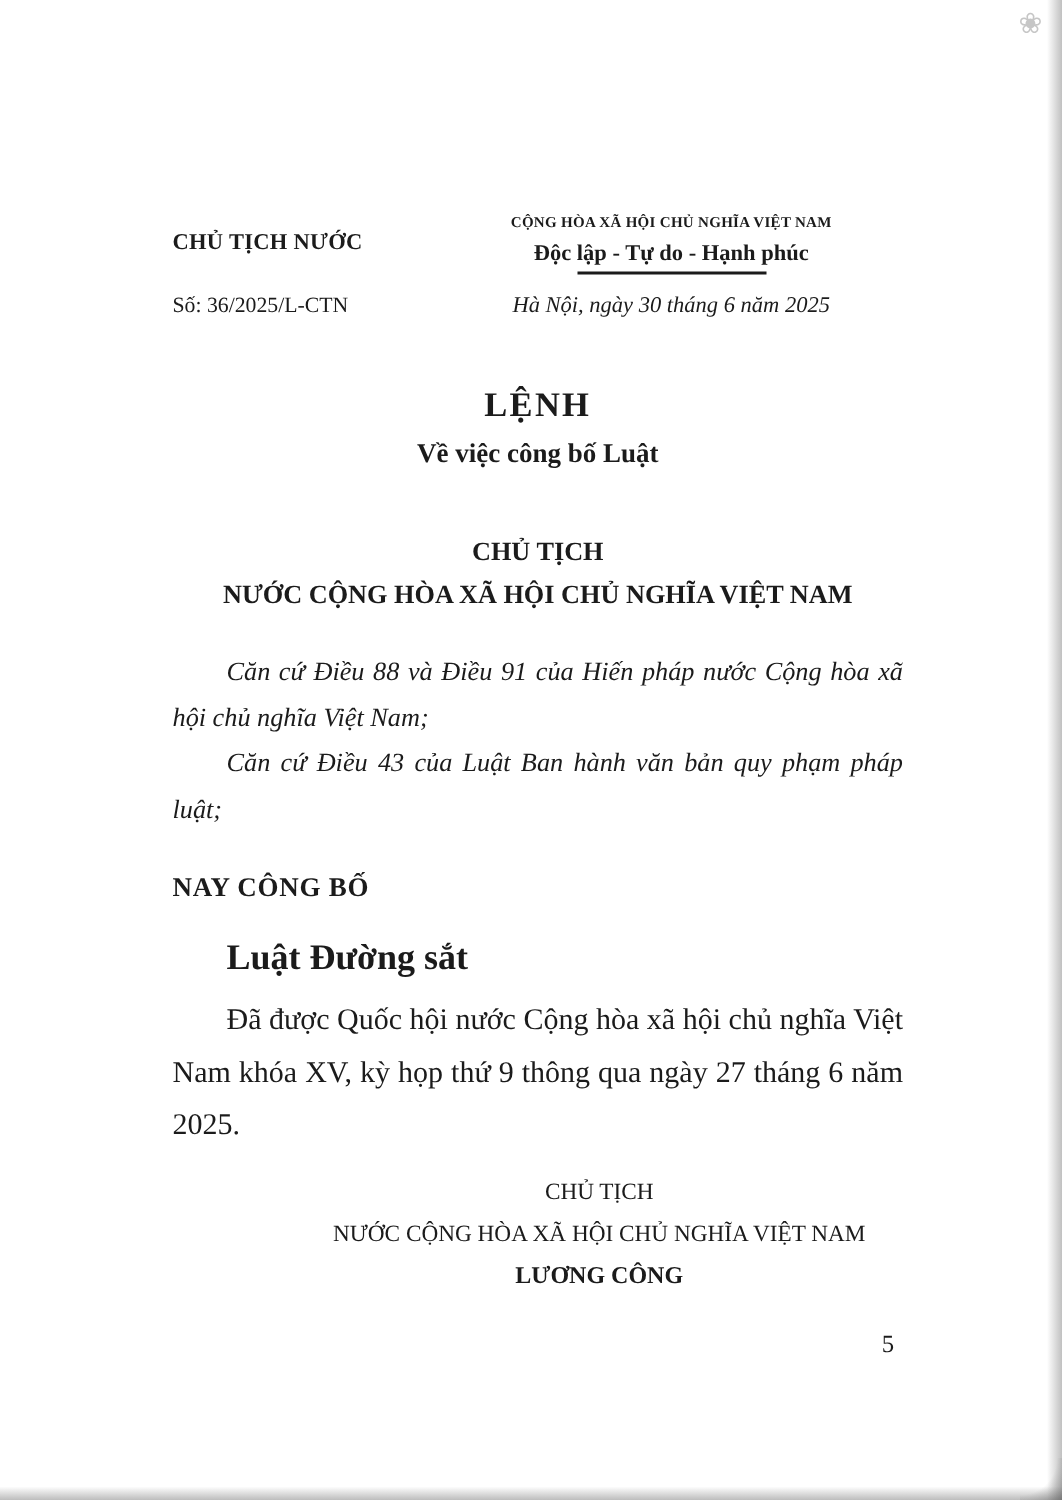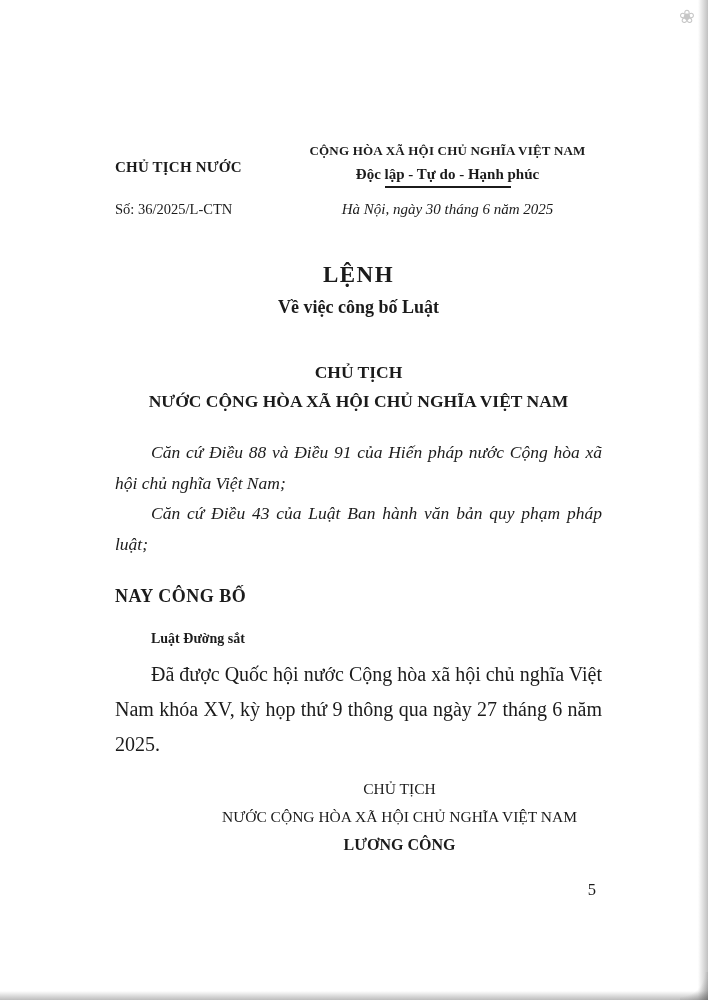--- a/index.html
+++ b/index.html
@@ -25,21 +25,21 @@
     position: absolute;
     left: 115px;
     right: 106px;
     top: 143px;
   }
   .header { display: flex; align-items: flex-end; }
   .header-left { width: 160px; flex-shrink: 0; }
   .hl-title { font-weight: bold; font-size: 15px; white-space: nowrap; letter-spacing: 0.2px; }
   .hl-number { font-size: 14.5px; margin-top: 25px; white-space: nowrap; }
   .header-right { flex: 1; text-align: center; padding-left: 18px; }
-  .hr-country { font-weight: bold; font-size: 13px; white-space: nowrap; letter-spacing: 0.2px; }
+  .hr-country { font-weight: bold; font-size: 10px; white-space: nowrap; letter-spacing: 0.2px; }
   .hr-motto { font-weight: bold; font-size: 15px; margin-top: 7px; }
   .hr-rule { width: 126px; border-top: 2px solid #1b1b1b; margin: 3px auto 0; }
   .hr-date { font-style: italic; font-size: 15px; margin-top: 13px; white-space: nowrap; }
 
   .doc-title {
     text-align: center;
     font-weight: bold;
     font-size: 23px;
     letter-spacing: 1.5px;
     margin: 44px 0 0;
@@ -68,21 +68,21 @@
   .basis-first { margin-top: 20px; }
   .proclaim {
     text-align: left;
     font-weight: bold;
     font-size: 18px;
     letter-spacing: 0.5px;
     margin-top: 26px;
   }
   .law-name {
     font-weight: bold;
-    font-size: 14px;
+    font-size: 24px;
     text-indent: 36px;
     margin: 24px 0 0;
   }
   .passage {
     font-size: 20px;
     line-height: 1.74;
     text-align: justify;
     text-indent: 36px;
     margin: 10px 0 0;
   }

